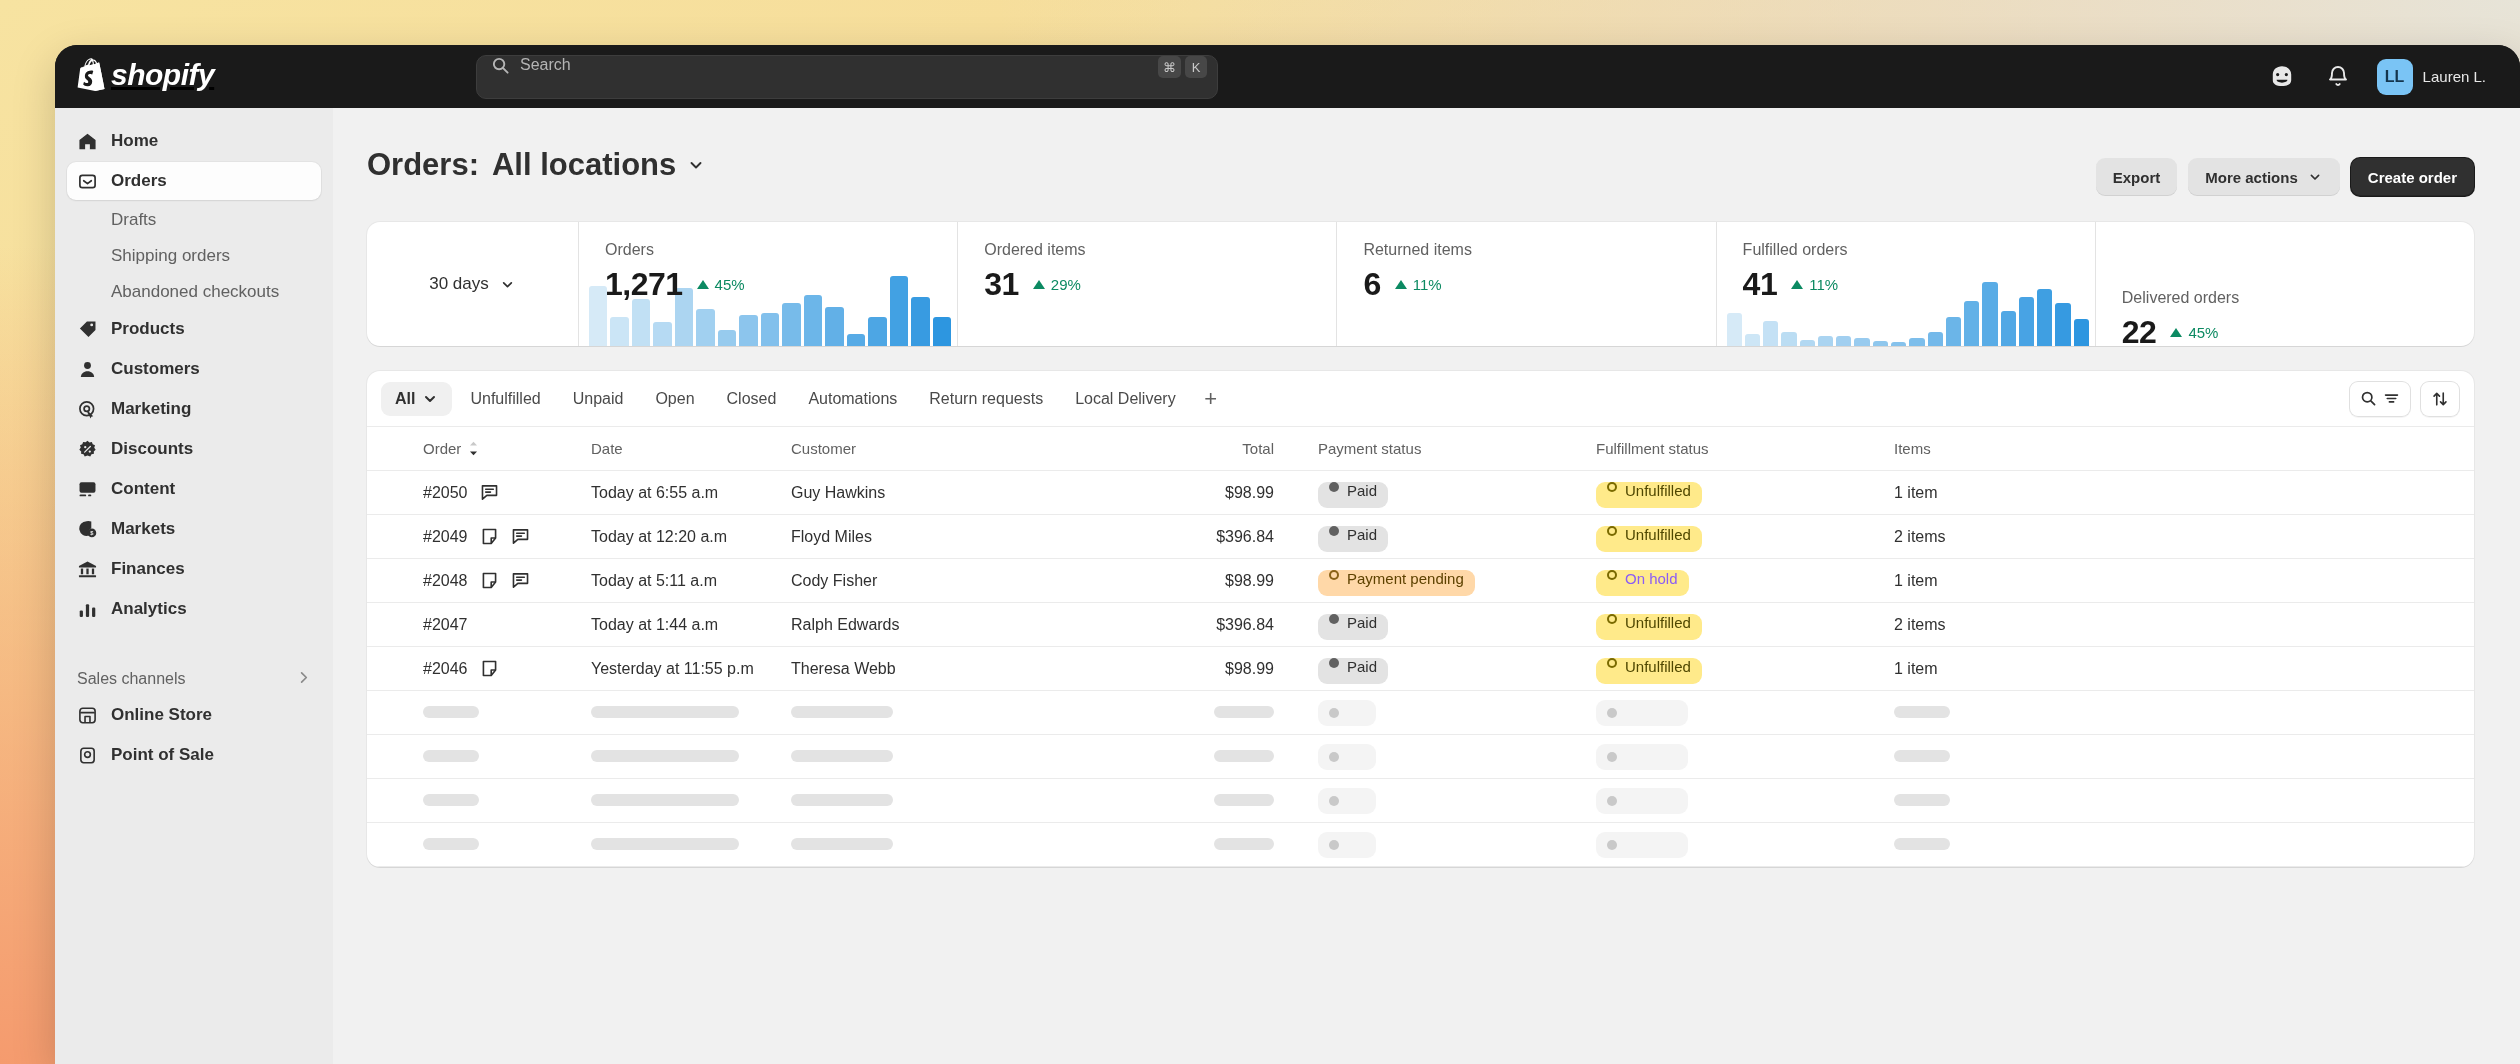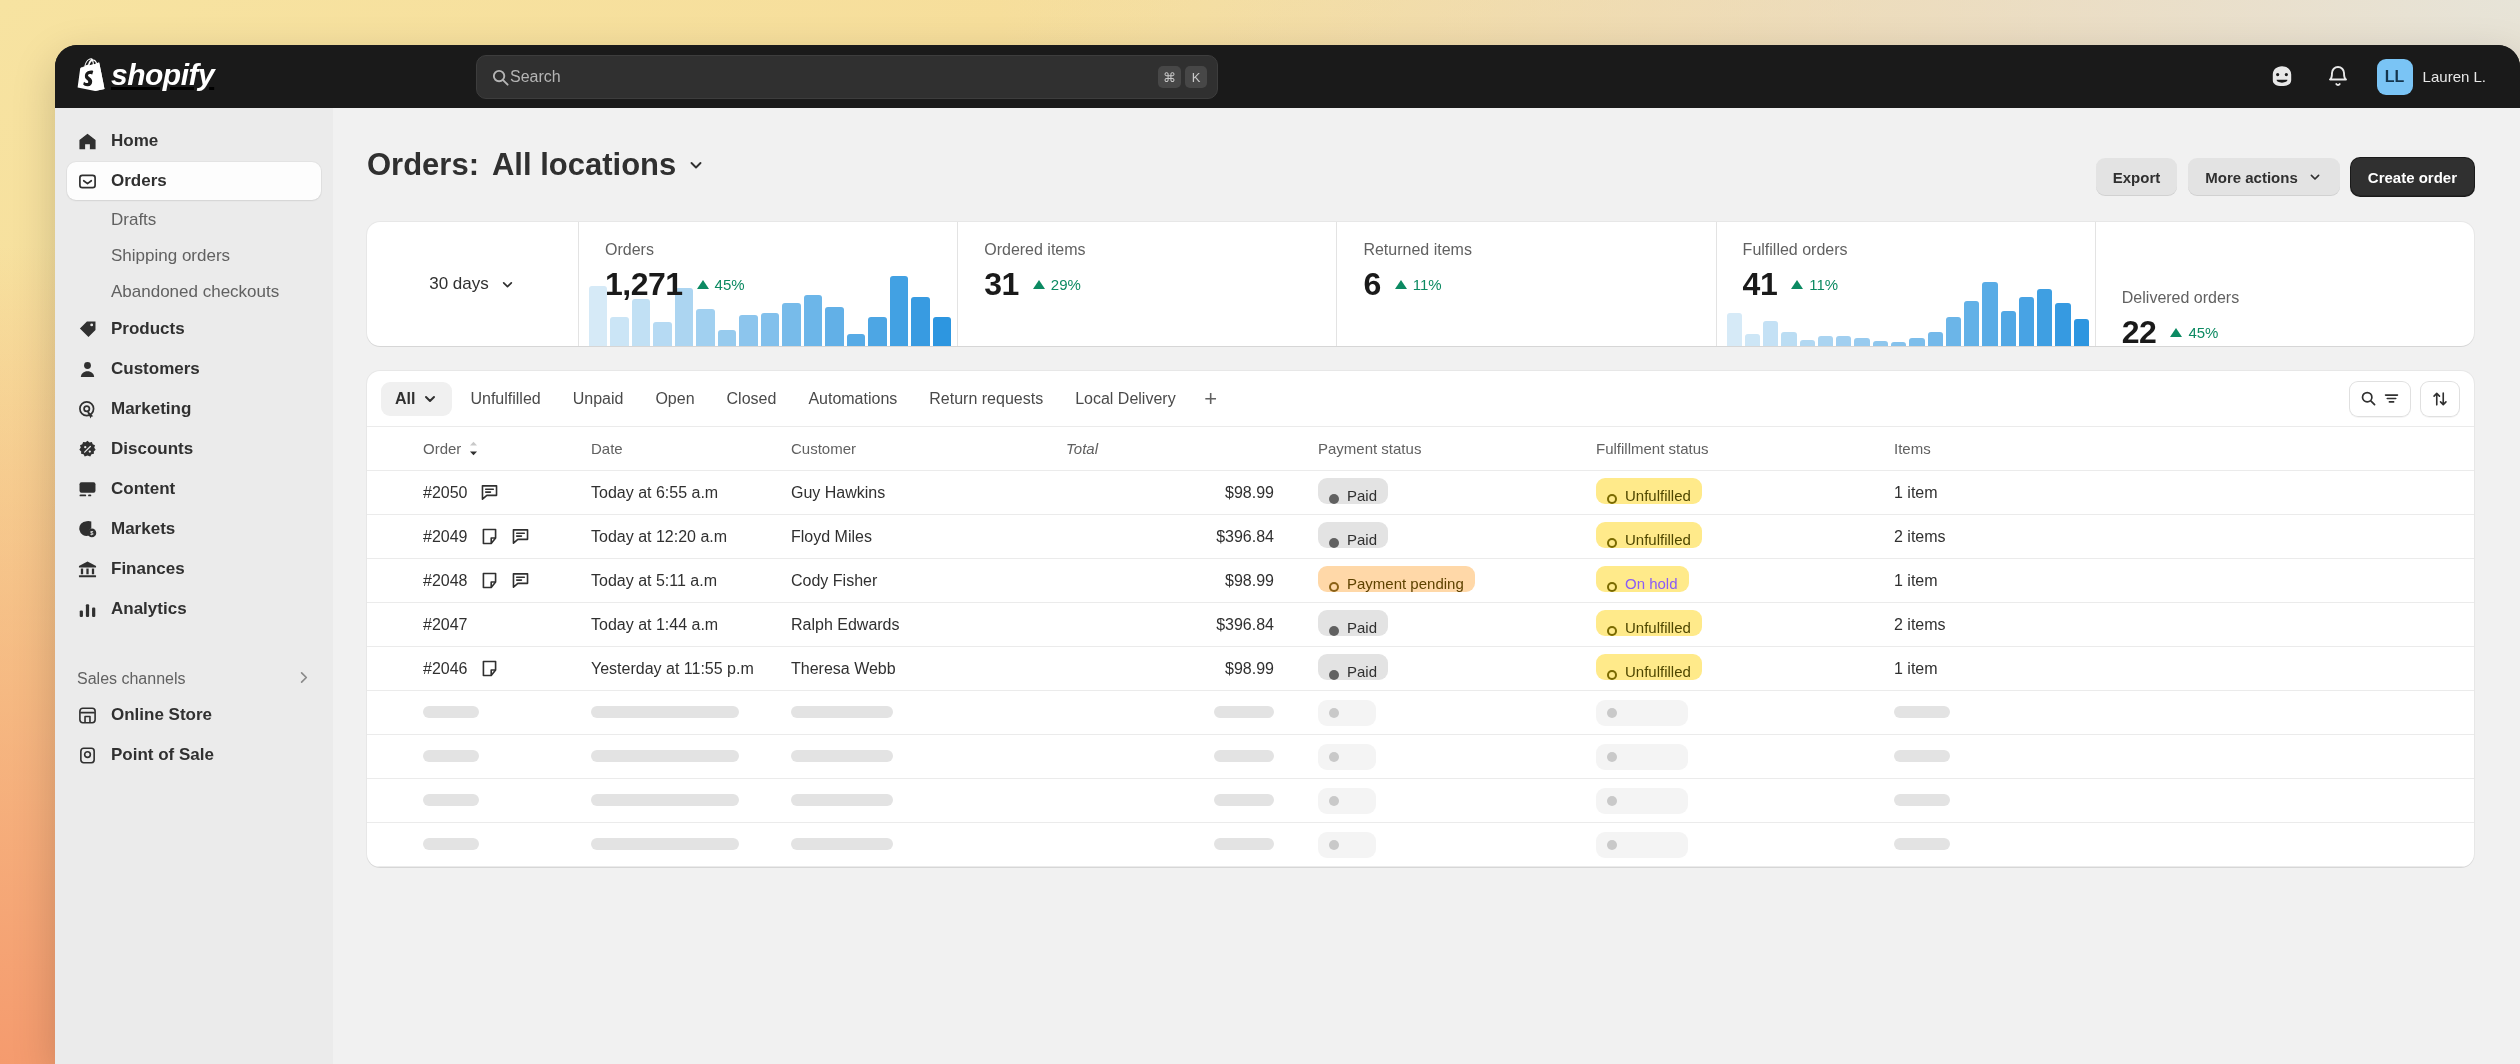--- a/index.html
+++ b/index.html
@@ -48,22 +48,23 @@
   .searchwrap {
     position: absolute;
     left: 421px; width: 742px;
     top: 10px; height: 44px;
   }
   .searchbar {
     width: 100%; height: 100%;
     background: #303030;
     border: 1px solid #3d3d3d;
     border-radius: 10px;
-    display: flex; align-items: center;
+    display: flex; align-items: flex-start;
     padding: 0 10px 0 14px;
+    gap: 10px;
     cursor: text;
   }
   .searchbar .sicon { flex: 0 0 auto; display:flex; }
   .search-placeholder {
     color: #b5b5b5; font-size: 16px; flex: 1;
   }
   .kbd-group { display: flex; gap: 4px; }
   .kbd {
     background: #474747; color: #c9c9c9;
     font-size: 13px; border-radius: 5px;
@@ -225,32 +226,32 @@
     border-bottom: 1px solid #ebebeb; vertical-align: middle; white-space: nowrap;
   }
   .c-check { width: 56px; padding-left: 20px !important; }
   .c-order { width: 168px; }
   .c-date  { width: 200px; }
   .c-cust  { width: 275px; }
   .c-total { width: 252px; text-align: right; padding-right: 44px !important; }
   .c-pay   { width: 278px; }
   .c-ful   { width: 298px; }
   .c-items { width: auto; }
-  th.c-total { text-align: left; font-style: italic; }
+  th.c-total { text-align: right; }
 
   .cbox {
     width: 20px; height: 20px; border-radius: 6px;
     background: #fff; box-shadow: inset 0 0 0 1.5px #8a8a8a;
     cursor: pointer;
   }
   .order-cell { display: flex; align-items: center; gap: 12px; }
   .order-id { font-weight: 400; }
 
   .badge {
-    display: inline-flex; align-items: flex-end; gap: 8px;
+    display: inline-flex; align-items: flex-start; gap: 8px;
     height: 26px; padding: 0 11px; border-radius: 9px;
     font-size: 15px; font-weight: 500;
   }
   .badge .dot { width: 10px; height: 10px; border-radius: 50%; flex: 0 0 10px; }
   .b-paid { background: #e3e3e3; color: #303030; }
   .b-paid .dot { background: #616161; }
   .b-pending { background: #ffd8a8; color: #5e4200; }
   .b-pending .dot { background: transparent; box-shadow: inset 0 0 0 2px #8a6116; }
   .b-unfulfilled { background: #ffea8a; color: #4f4700; }
   .b-unfulfilled .dot { background: transparent; box-shadow: inset 0 0 0 2px #7a6a00; }

